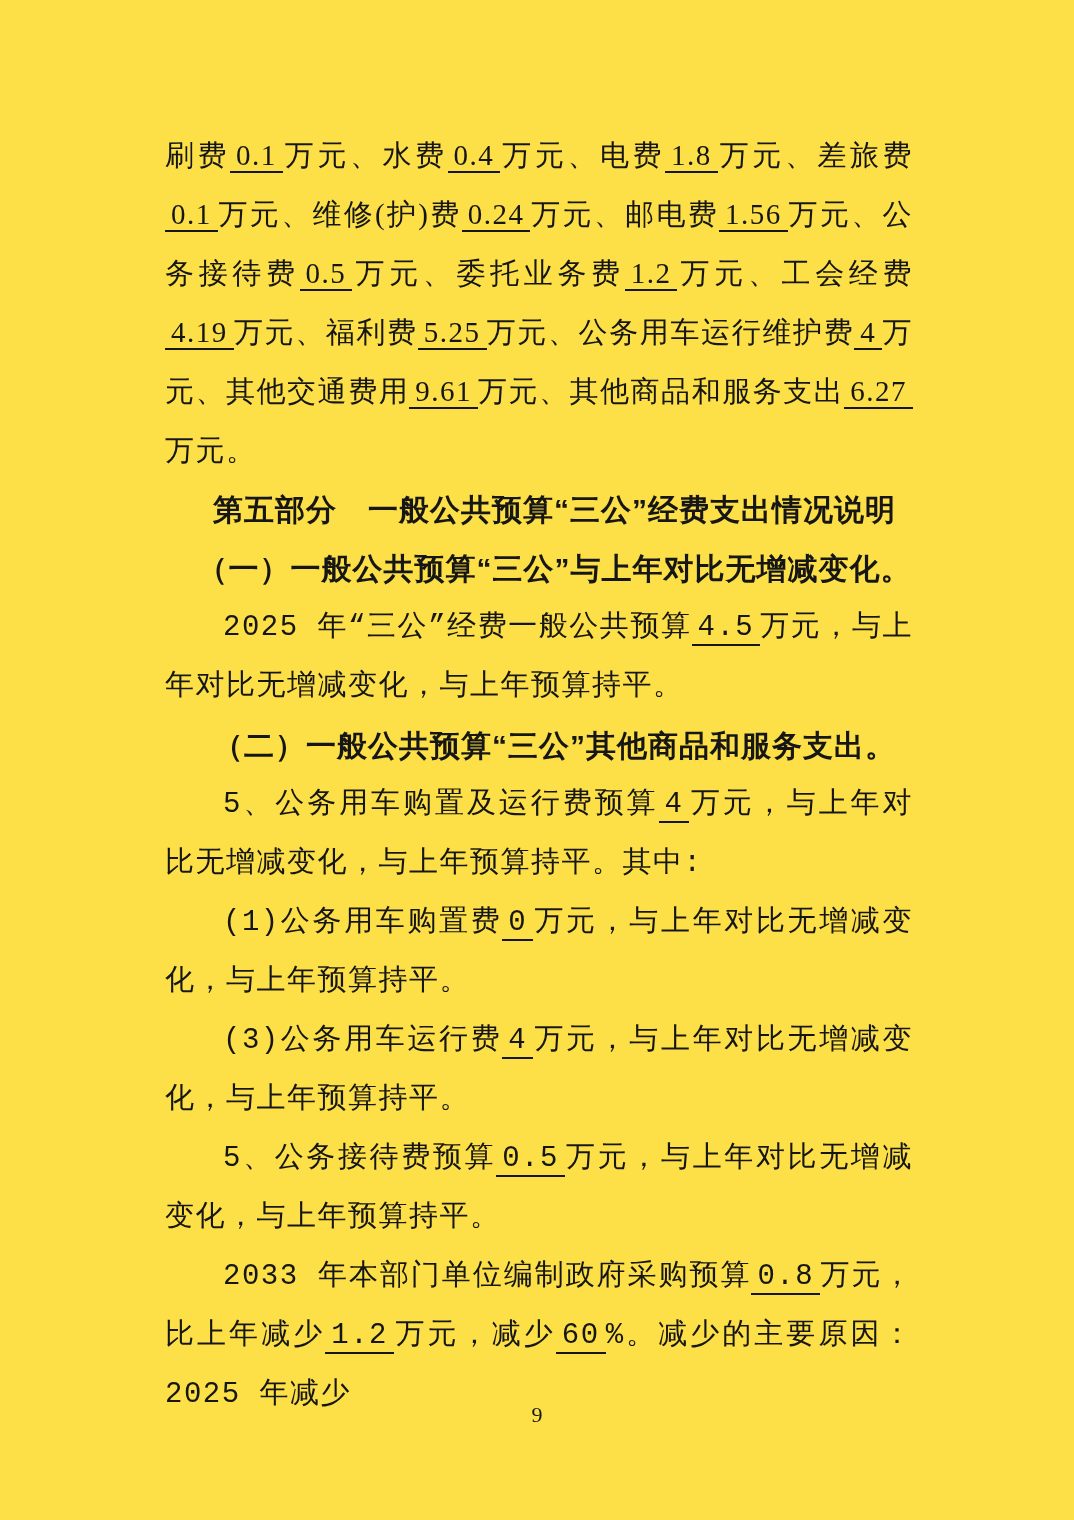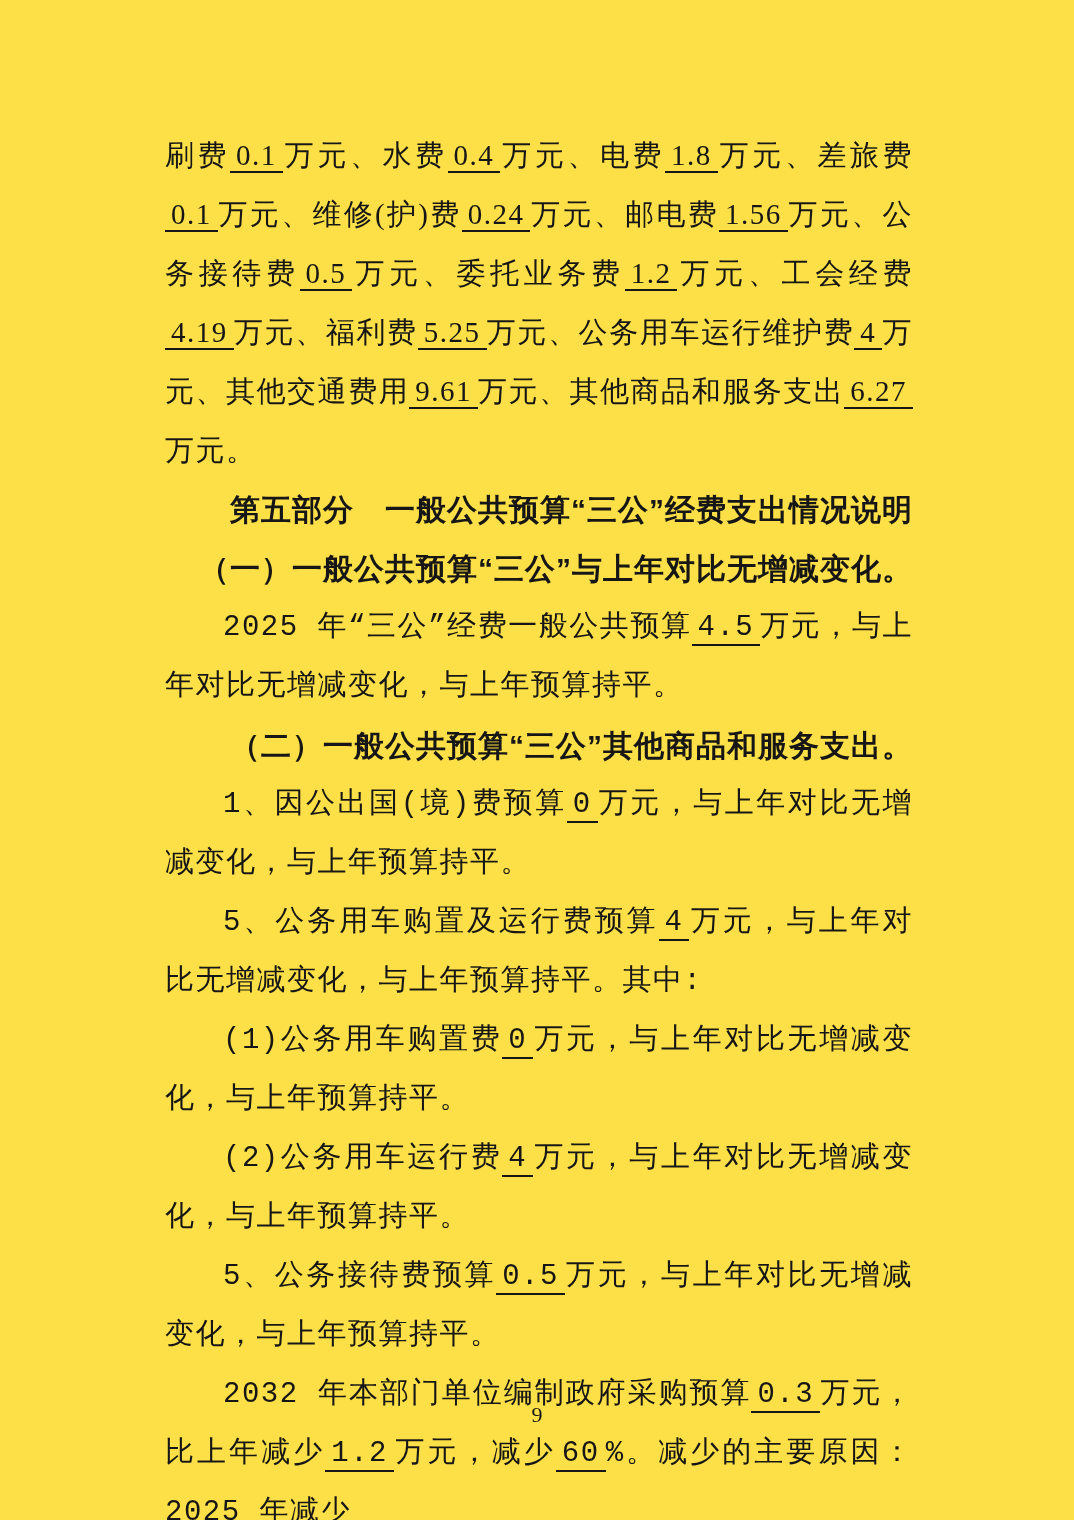--- a/index.html
+++ b/index.html
@@ -28,21 +28,21 @@
     text-align: justify;
     text-justify: inter-character;
     font-family: "Liberation Serif", "DejaVu Serif", serif;
     letter-spacing: 1.5px;
   }
   p.body { text-indent: 58px; font-family: Liberation Mono, monospace; }
   p.body-noindent { text-indent: 0; }
   p.heading, p.subheading {
     font-family: "Liberation Sans", "DejaVu Sans", sans-serif;
     font-weight: 700;
-    text-align: right;
+    text-align: center;
     text-indent: 31px;
     font-size: 30px;
     letter-spacing: 1px;
   }
   .u {
     border-bottom: 2px solid #161616;
     padding: 0 6px;
     white-space: nowrap;
   }
   .footer {
@@ -59,21 +59,20 @@
 </head>
 <body>
 
 <div class="page">
   <main class="content" id="doc-body">
       <p class="body-noindent"><span>刷费</span><span class="u">0.1</span><span>万元、水费</span><span class="u">0.4</span><span>万元、电费</span><span class="u">1.8</span><span>万元、差旅费</span><span class="u">0.1</span><span>万元、维修(护)费</span><span class="u">0.24</span><span>万元、邮电费</span><span class="u">1.56</span><span>万元、公务接待费</span><span class="u">0.5</span><span>万元、委托业务费</span><span class="u">1.2</span><span>万元、工会经费</span><span class="u">4.19</span><span>万元、福利费</span><span class="u">5.25</span><span>万元、公务用车运行维护费</span><span class="u">4</span><span>万元、其他交通费用</span><span class="u">9.61</span><span>万元、其他商品和服务支出</span><span class="u">6.27</span><span>万元。</span></p>
       <p class="heading"><span>第五部分　一般公共预算“三公”经费支出情况说明</span></p>
       <p class="subheading"><span>（一）一般公共预算“三公”与上年对比无增减变化。</span></p>
       <p class="body"><span>2025 年“三公”经费一般公共预算</span><span class="u">4.5</span><span>万元，与上年对比无增减变化，与上年预算持平。</span></p>
       <p class="subheading"><span>（二）一般公共预算“三公”其他商品和服务支出。</span></p>
-      <p class="body"><span>1、因公出国(境)费预算</span><span class="u">0</span><span>万元，与上年对比无增减变化，与上年预算持平。</span></p>
       <p class="body"><span>5、公务用车购置及运行费预算</span><span class="u">4</span><span>万元，与上年对比无增减变化，与上年预算持平。其中:</span></p>
       <p class="body"><span>(1)公务用车购置费</span><span class="u">0</span><span>万元，与上年对比无增减变化，与上年预算持平。</span></p>
-      <p class="body"><span>(2)公务用车运行费</span><span class="u">4</span><span>万元，与上年对比无增减变化，与上年预算持平。</span></p>
+      <p class="body"><span>(3)公务用车运行费</span><span class="u">4</span><span>万元，与上年对比无增减变化，与上年预算持平。</span></p>
       <p class="body"><span>5、公务接待费预算</span><span class="u">0.5</span><span>万元，与上年对比无增减变化，与上年预算持平。</span></p>
-      <p class="body"><span>2032 年本部门单位编制政府采购预算</span><span class="u">0.3</span><span>万元，比上年减少</span><span class="u">1.2</span><span>万元，减少</span><span class="u">60</span><span>%。减少的主要原因：2025 年减少</span></p>
+      <p class="body"><span>2033 年本部门单位编制政府采购预算</span><span class="u">0.8</span><span>万元，比上年减少</span><span class="u">1.2</span><span>万元，减少</span><span class="u">60</span><span>%。减少的主要原因：2025 年减少</span></p>
     </main>
   <div class="footer">9</div>
 </div>
 
 </body></html>

